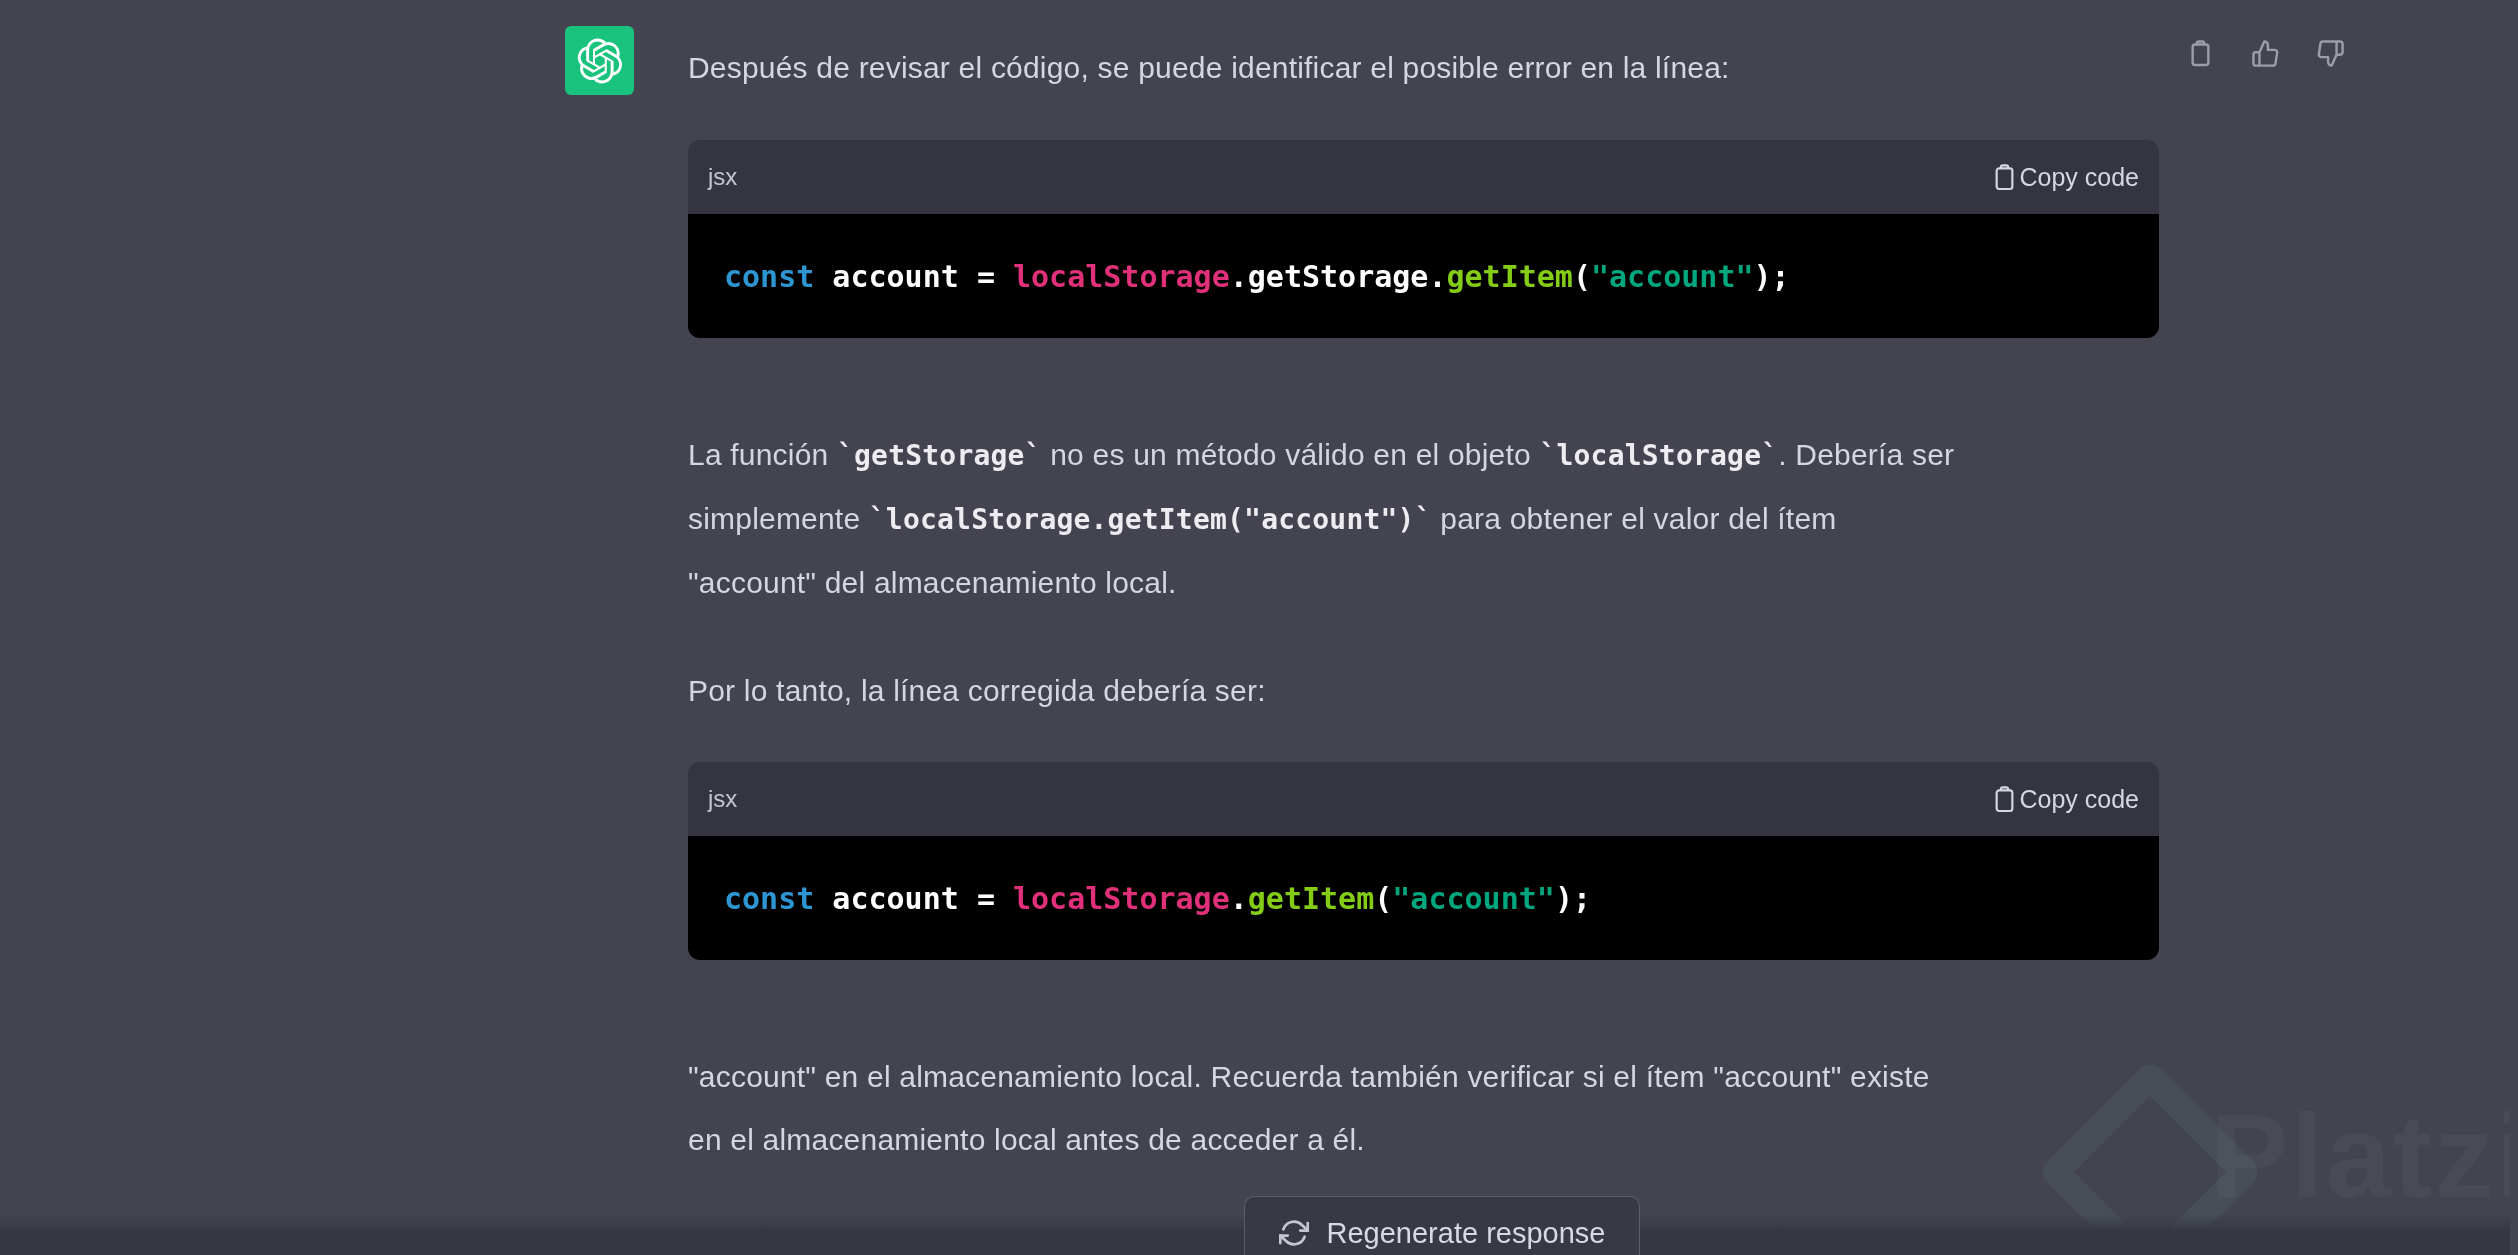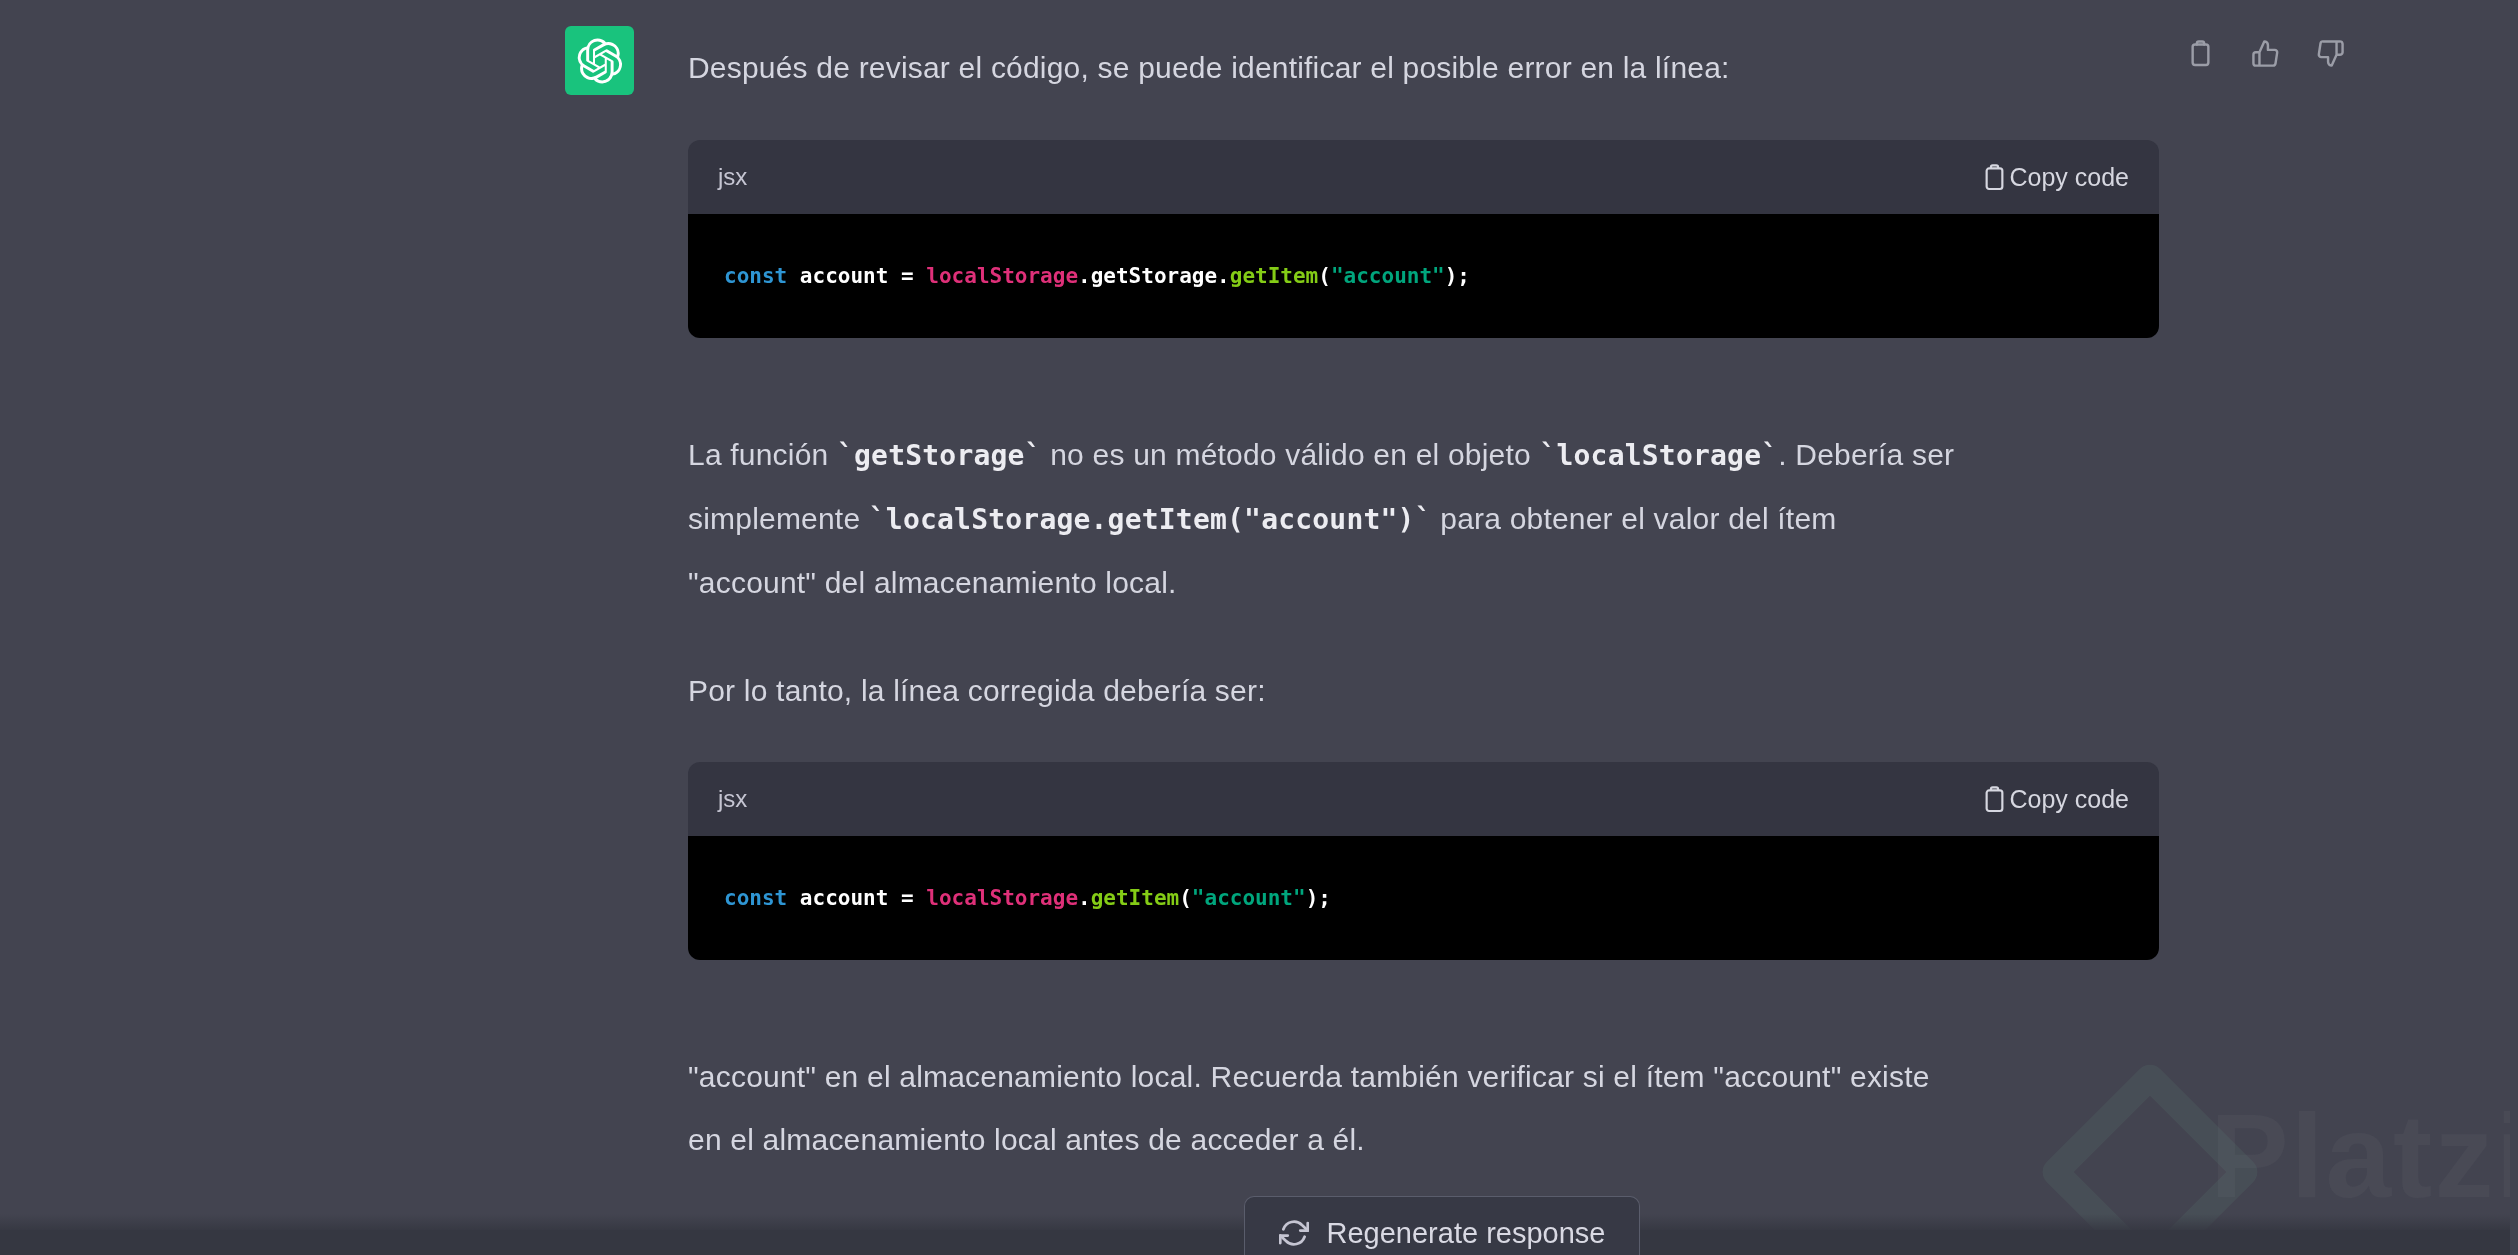--- a/index.html
+++ b/index.html
@@ -42,35 +42,35 @@
     font-family:"DejaVu Sans Mono",monospace;font-weight:bold;
     font-size:28px;color:#ececf1;
   }
   
   .codeblock{width:1471px;border-radius:12px;overflow:hidden;}
   .cb-1{margin-top:41px;}
   .cb-2{margin-top:40px;}
   .code-header{
     height:74px;background:#343541;
     display:flex;align-items:center;justify-content:space-between;
-    padding:0 30px;box-sizing:border-box;
+    padding:0 20px;box-sizing:border-box;
   }
   .code-lang{font-size:24px;color:#c5c5d2;}
   .copy-btn{
     display:flex;align-items:center;
     background:none;border:none;cursor:pointer;padding:0;
     font-family:"Liberation Sans",sans-serif;
     font-size:25px;color:#d6d7e0;
   }
   .copy-btn svg{width:29px;height:29px;stroke:#d6d7e0;fill:none;stroke-width:1.8;}
   .code-body{
     height:124px;background:#000000;
     display:flex;align-items:center;
     padding:0 36px;box-sizing:border-box;
-    font-family:"DejaVu Sans Mono",monospace;font-weight:bold;font-size:21px;
+    font-family:"DejaVu Sans Mono",monospace;font-weight:bold;font-size:30px;
     white-space:pre;
   }
   .tok-keyword{color:#2e95d3;}
   .tok-plain{color:#ffffff;}
   .tok-object{color:#df3079;}
   .tok-function{color:#84cc16;}
   .tok-string{color:#00a67d;}
   
   .actions{position:absolute;left:2185px;top:38px;display:flex;gap:35px;}
   .action-btn{

